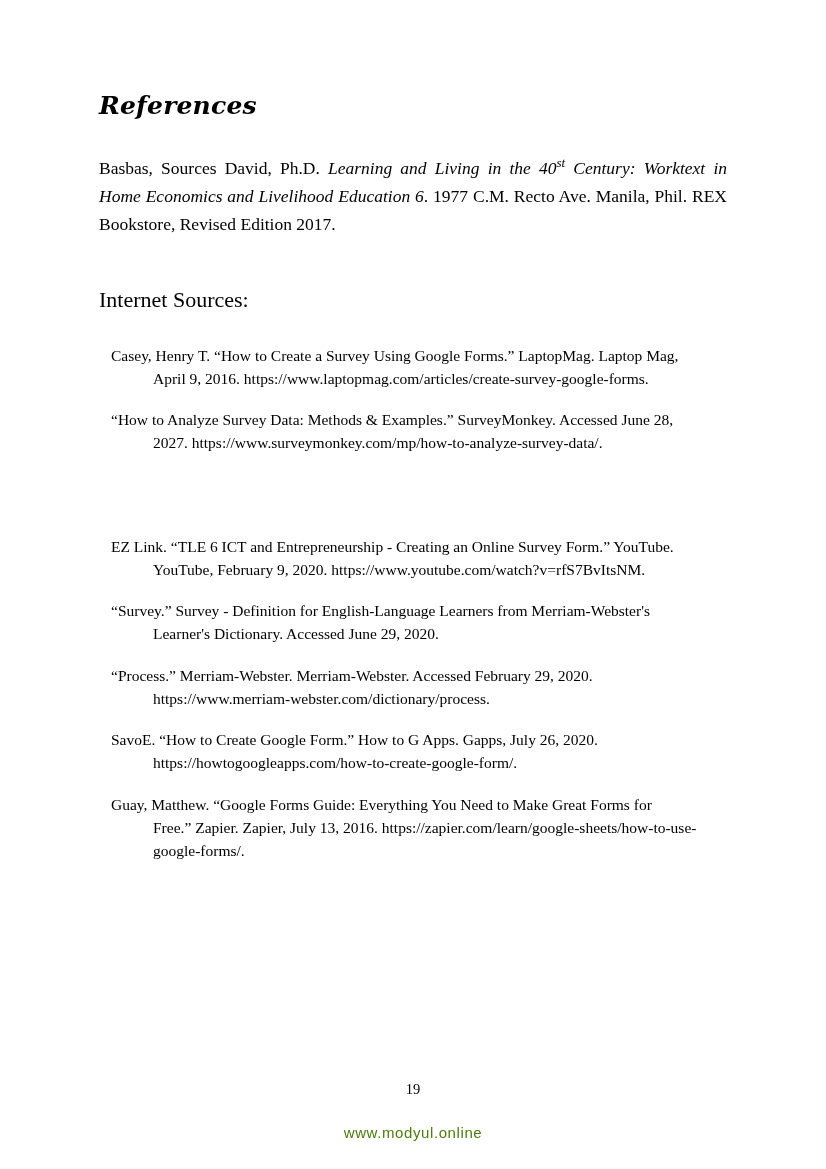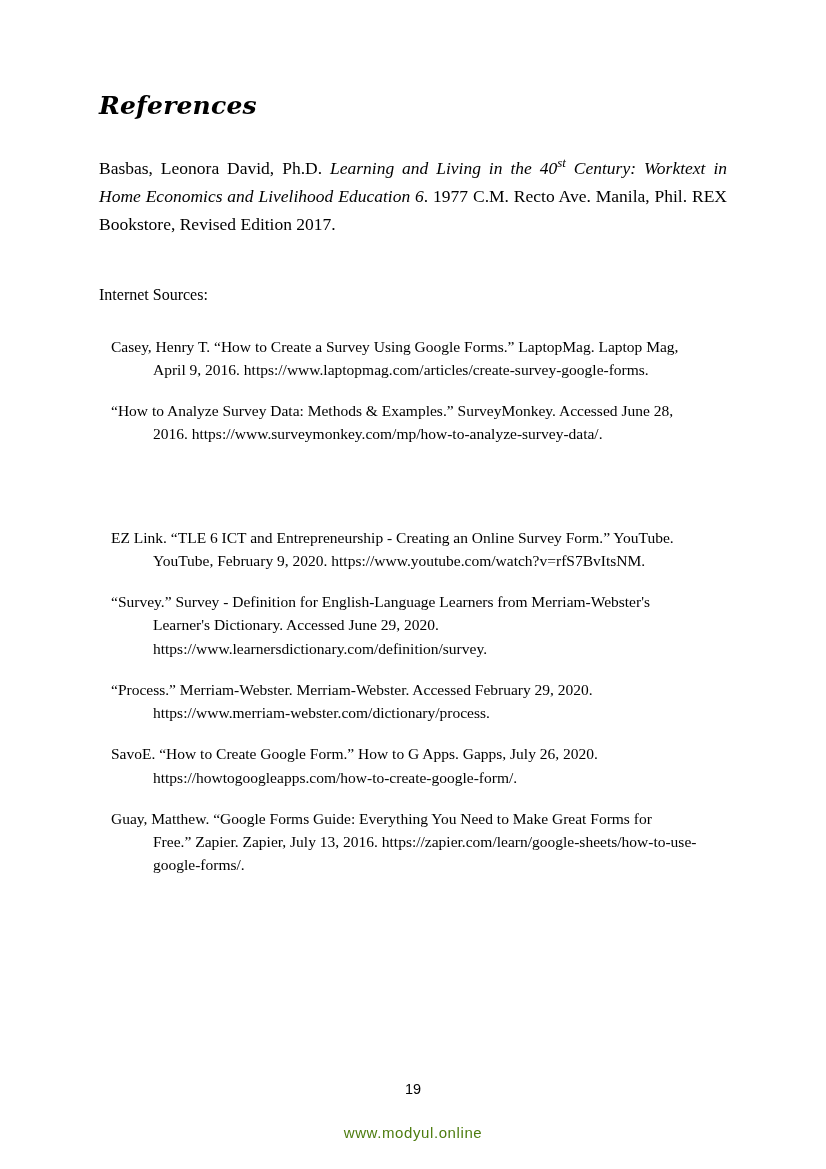--- a/index.html
+++ b/index.html
@@ -41,21 +41,21 @@
   .main-ref .ital {
     font-style: italic;
   }
   sup.ord {
     font-size: 13px;
     font-style: italic;
     vertical-align: super;
     line-height: 0;
   }
   .section-label {
-    font-size: 16px;
+    font-size: 22px;
     line-height: 1.5;
     margin: 0 0 28px 0;
   }
   .ref-list {
     margin: 12px;
     padding: 0;
     list-style: none;
   }
   .ref-item {
     font-size: 15.5px;
@@ -71,21 +71,21 @@
   .gap-block {
     height: 50px;
   }
   .page-number {
     position: absolute;
     left: 0;
     right: 0;
     top: 1081px;
     text-align: center;
     font-size: 14.5px;
-    font-family: Liberation Sans, sans-serif;
+    font-family: Liberation Serif, serif;
     color: #000000;
   }
   .watermark {
     position: absolute;
     left: 0;
     right: 0;
     top: 1124px;
     text-align: center;
     font-family: "Liberation Sans", sans-serif;
     font-size: 15px;
@@ -95,46 +95,45 @@
 </style>
 </head>
 <body>
 
 <div class="page">
 
   <div class="content">
 
     <h1 class="doc-title">References</h1>
 
-    <p class="main-ref"><span>Basbas, Leonora David, Ph.D. </span><span class="ital">Learning and Living in the 40</span><sup class="ord">st</sup><span class="ital"> Century: Worktext in Home Economics and Livelihood Education 6</span><span>. 1977 C.M. Recto Ave. Manila, Phil. REX Bookstore, Revised Edition 2017.</span></p>
+    <p class="main-ref"><span>Basbas, Sources David, Ph.D. </span><span class="ital">Learning and Living in the 40</span><sup class="ord">st</sup><span class="ital"> Century: Worktext in Home Economics and Livelihood Education 6</span><span>. 1977 C.M. Recto Ave. Manila, Phil. REX Bookstore, Revised Edition 2017.</span></p>
 
     <p class="section-label">Internet Sources:</p>
 
     <ul class="ref-list">
       <li class="ref-item">
         <span>Casey, Henry T. “How to Create a Survey Using Google Forms.” LaptopMag. Laptop Mag,</span>
         <span class="cont">April 9, 2016. https://www.laptopmag.com/articles/create-survey-google-forms.</span>
       </li>
       <li class="ref-item">
         <span>“How to Analyze Survey Data: Methods &amp; Examples.” SurveyMonkey. Accessed June 28,</span>
-        <span class="cont">2016. https://www.surveymonkey.com/mp/how-to-analyze-survey-data/.</span>
+        <span class="cont">2027. https://www.surveymonkey.com/mp/how-to-analyze-survey-data/.</span>
       </li>
     </ul>
 
     <div class="gap-block"></div>
 
     <ul class="ref-list">
       <li class="ref-item">
         <span>EZ Link. “TLE 6 ICT and Entrepreneurship - Creating an Online Survey Form.” YouTube.</span>
         <span class="cont">YouTube, February 9, 2020. https://www.youtube.com/watch?v=rfS7BvItsNM.</span>
       </li>
       <li class="ref-item">
         <span>“Survey.” Survey - Definition for English-Language Learners from Merriam-Webster's</span>
         <span class="cont">Learner's Dictionary. Accessed June 29, 2020.</span>
-        <span class="cont">https://www.learnersdictionary.com/definition/survey.</span>
       </li>
       <li class="ref-item">
         <span>“Process.” Merriam-Webster. Merriam-Webster. Accessed February 29, 2020.</span>
         <span class="cont">https://www.merriam-webster.com/dictionary/process.</span>
       </li>
       <li class="ref-item">
         <span>SavoE. “How to Create Google Form.” How to G Apps. Gapps, July 26, 2020.</span>
         <span class="cont">https://howtogoogleapps.com/how-to-create-google-form/.</span>
       </li>
       <li class="ref-item">

